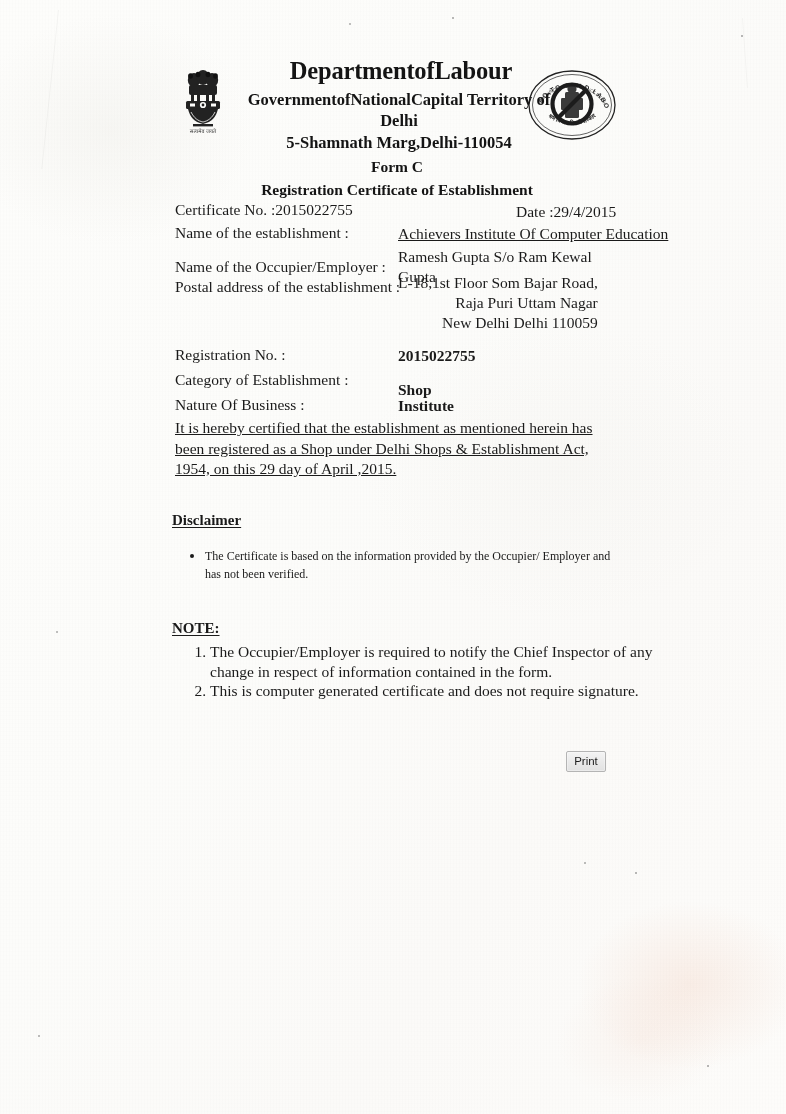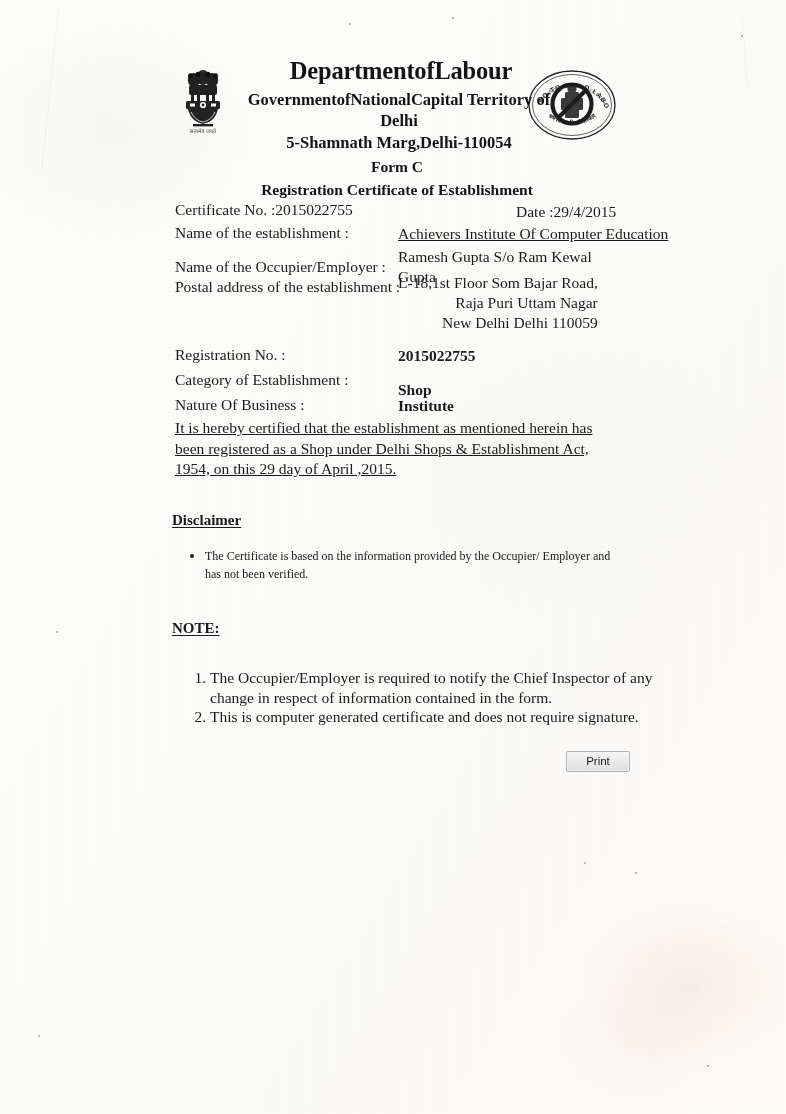--- a/index.html
+++ b/index.html
@@ -189,36 +189,36 @@
     padding: 0 0 0 22px;
     font-size: 12px;
     line-height: 18px;
     list-style-type: disc;
   }
   .disclaimer-list li::marker { font-size: 13px; }
 
   .note-list {
     position: absolute;
     left: 183px;
-    top: 668px;
+    top: 642px;
     width: 445px;
     margin: 0;
     padding: 0 0 0 27px;
     font-size: 15.5px;
     line-height: 19.5px;
     list-style-type: decimal;
   }
   .note-list li { margin-bottom: 0px; }
 
   
   .print-btn {
     position: absolute;
     left: 566px;
     top: 751px;
-    width: 64px;
+    width: 40px;
     height: 21px;
     font-family: "Liberation Sans", "DejaVu Sans", sans-serif;
     font-size: 11.5px;
     color: #1d1d1d;
     background: linear-gradient(180deg, #f4f4f4 0%, #e9e9e9 55%, #e2e2e2 100%);
     border: 1px solid #b4b4b4;
     border-radius: 2px;
     padding: 0;
     line-height: 19px;
     text-align: center;

